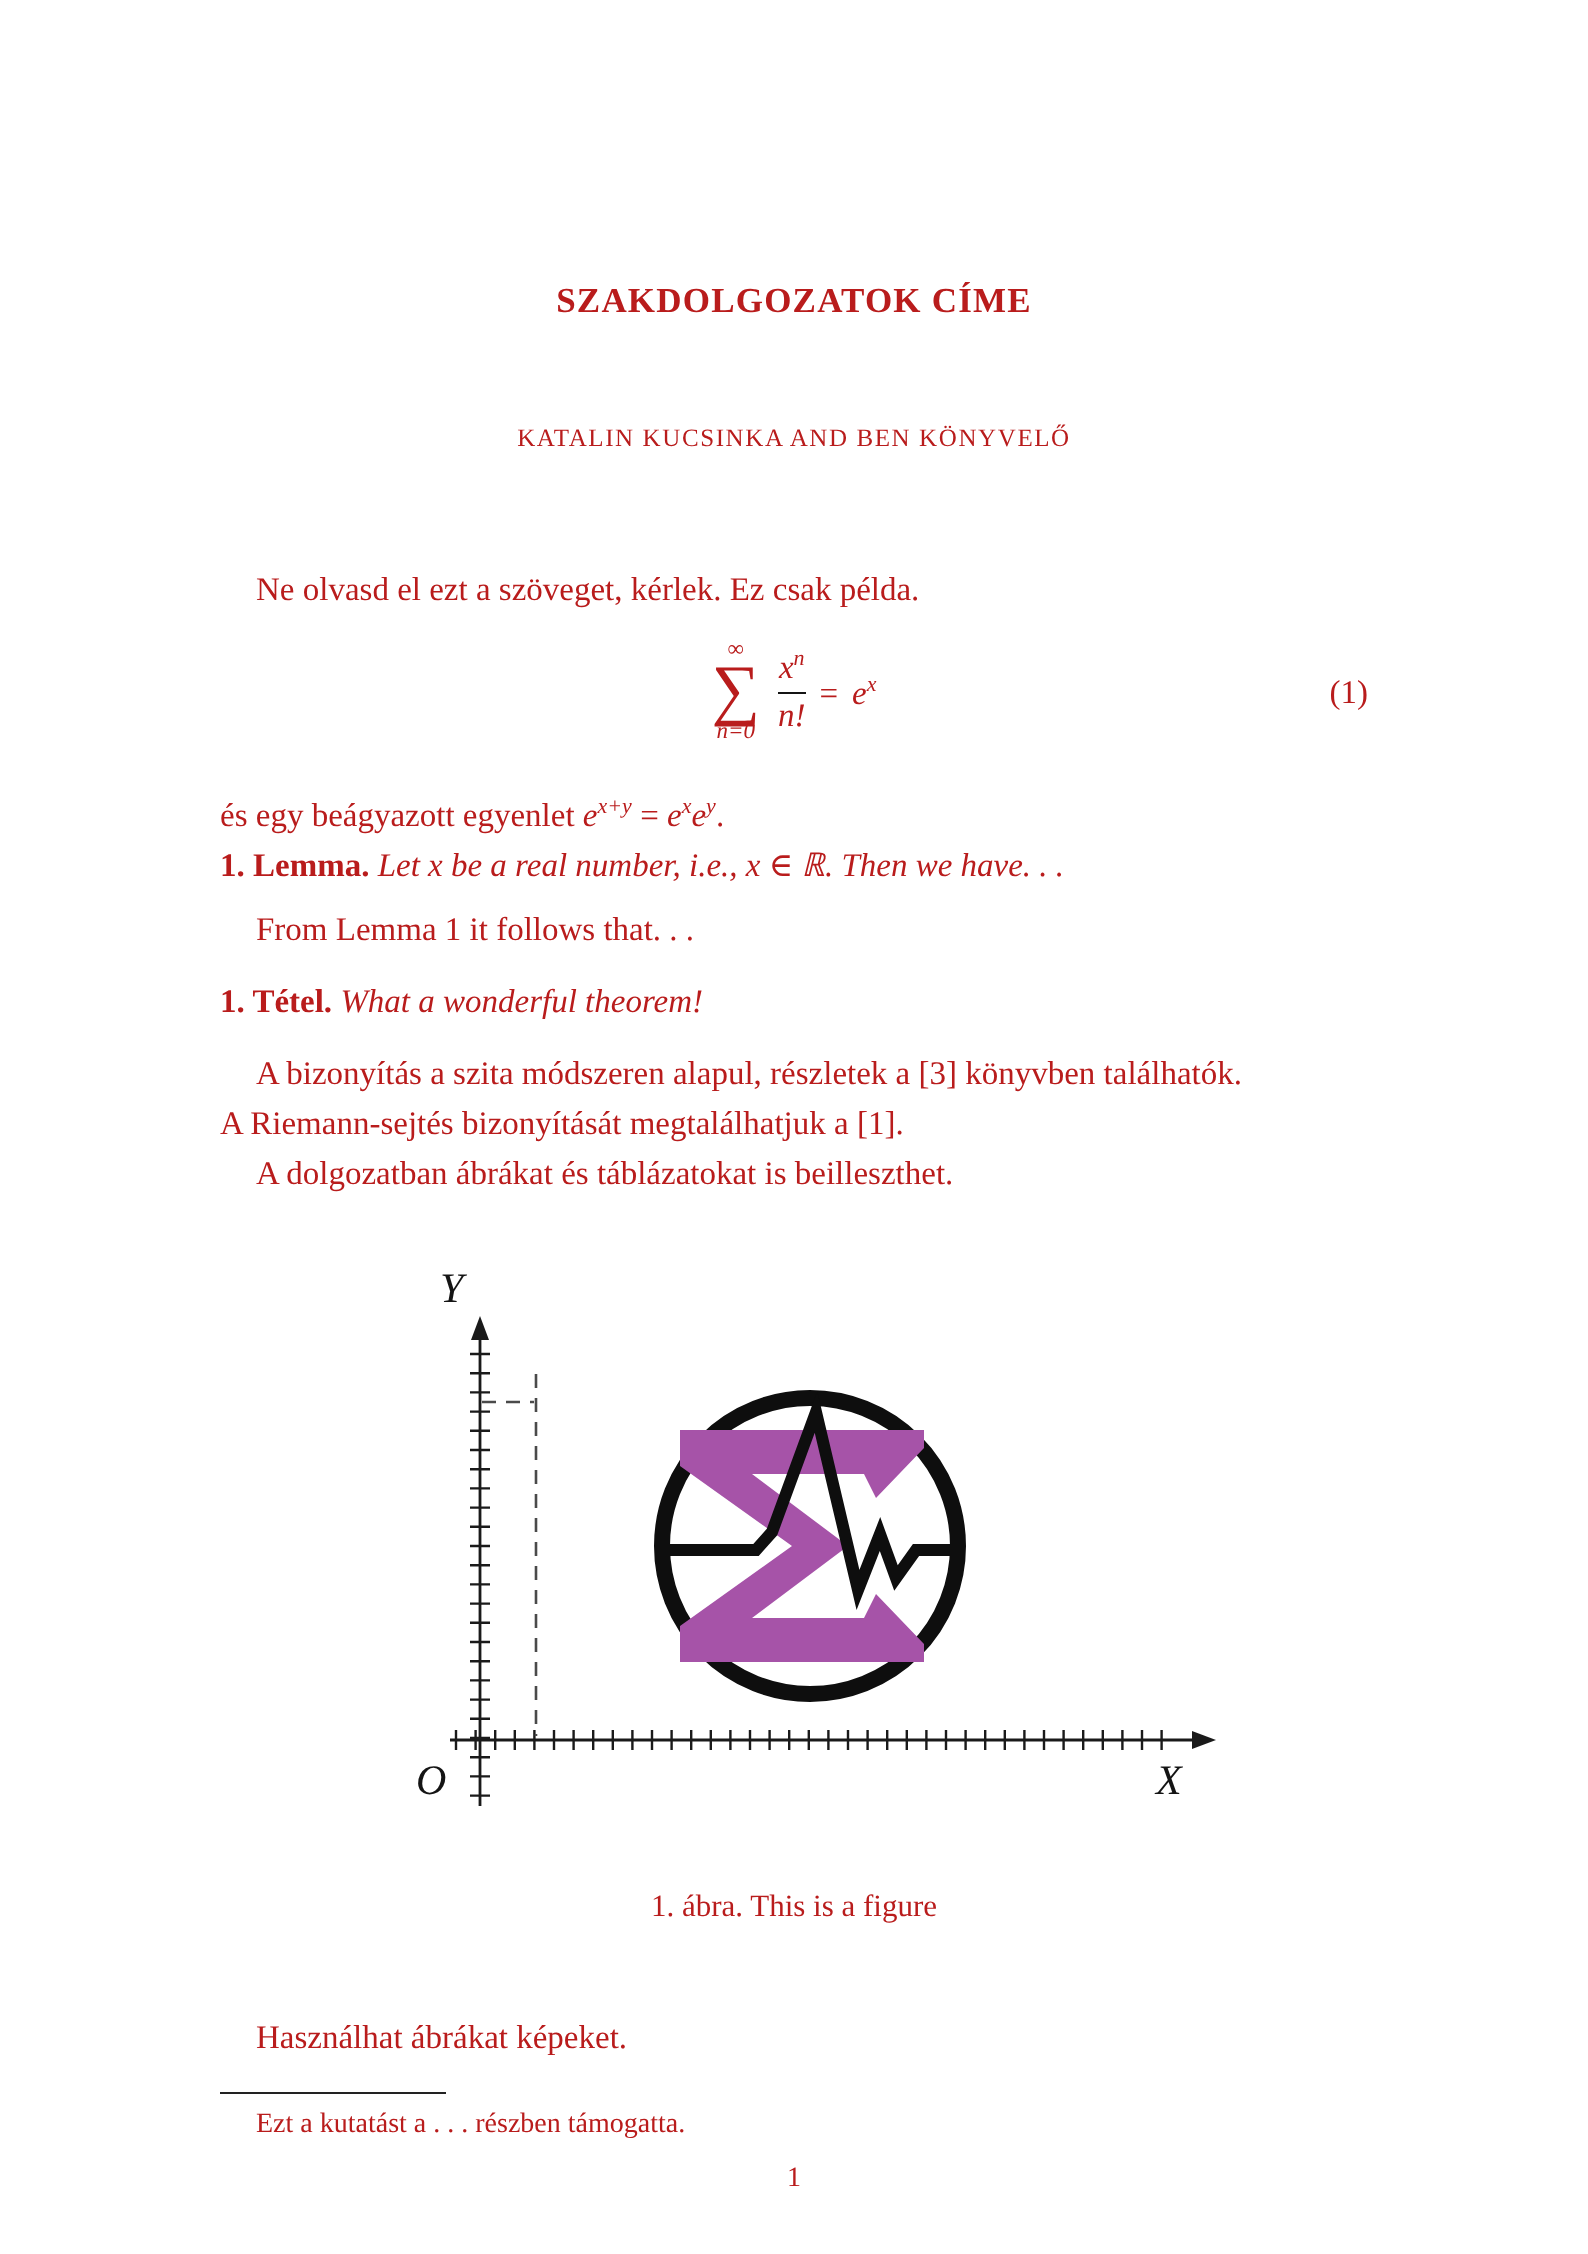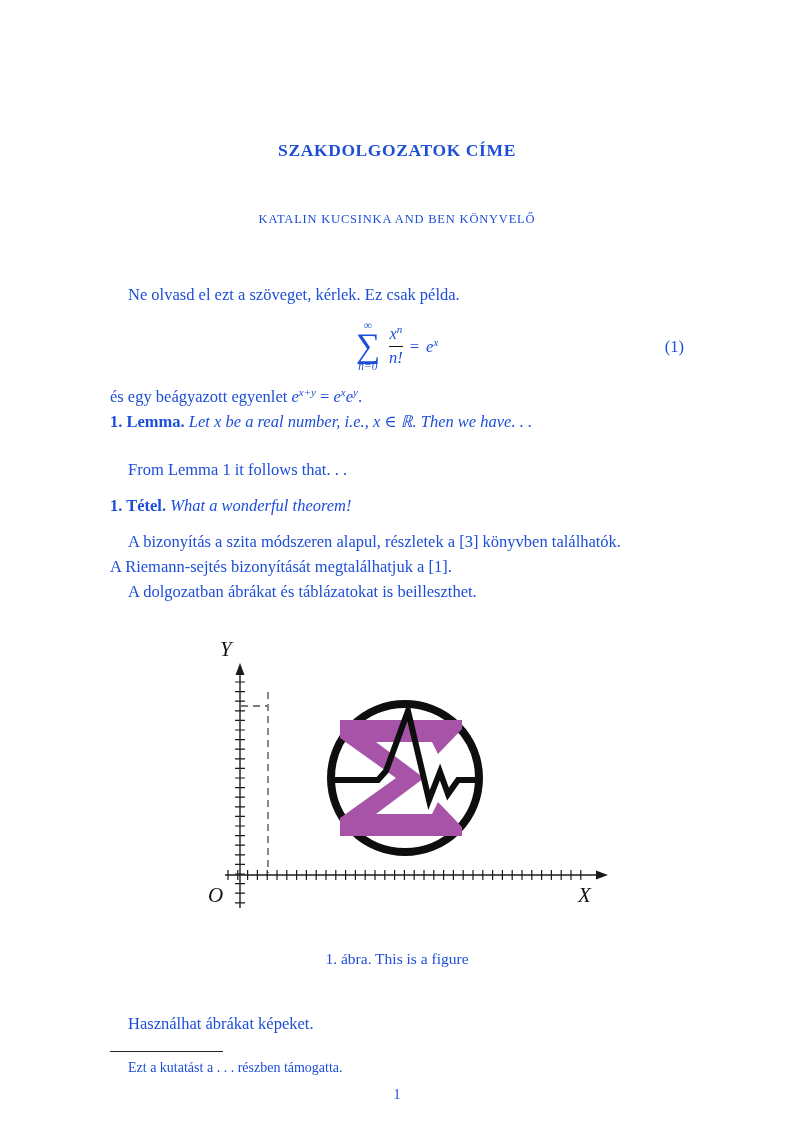--- a/index.html
+++ b/index.html
@@ -1,21 +1,21 @@
 <!DOCTYPE html>
 <html><head>
 <meta charset="utf-8">
 <style>
   html,body{margin:0;padding:0;background:#ffffff;}
   .page{
     position:relative;
     width:794px;height:1127px;
     background:#ffffff;
     font-family:"Liberation Serif","DejaVu Serif",serif;
-    color:#1d4ed8;
+    color:#b91c1c;
     overflow:hidden;
   }
   .content{padding:138px 110px 0 110px;font-size:16.5px;line-height:25px;}
   .title{
     text-align:center;font-weight:bold;font-size:17.5px;
     letter-spacing:.6px;margin:0;
   }
   .authors{
     text-align:center;font-size:12.5px;letter-spacing:.8px;
     margin-top:44px;
@@ -31,25 +31,25 @@
   .sum-limit{font-size:11.5px;font-style:italic;}
   .sum-limit.upper{font-style:normal;}
   .sum-sigma{font-size:34px;line-height:30px;}
   .frac{display:flex;flex-direction:column;align-items:center;margin:0 7px 0 9px;line-height:1;}
   .frac .num{font-style:italic;padding-bottom:3px;}
   .frac .bar{width:100%;border-top:1.3px solid #141414;height:0;}
   .frac .den{font-style:italic;padding-top:3px;}
   .math{font-style:italic;}
   sup.m{font-size:11px;font-style:italic;vertical-align:super;line-height:0;}
   .eq-number{position:absolute;right:0;top:50%;transform:translateY(-50%);font-style:normal;}
-  .p2{margin-top:7px;}
+  .p2{margin-top:18px;}
   .thm-label{font-weight:bold;font-style:normal;}
   .thm-body{font-style:italic;}
   .lemma{}
-  .p3{margin-top:23px;}
+  .p3{margin-top:7px;}
   .theorem{margin-top:11px;}
   .p4{margin-top:11px;}
   .figure-wrap{margin-top:26px;margin-left:80px;width:430px;height:300px;}
   .figure-caption{text-align:center;font-size:15.5px;margin-top:16px;}
   .p5{margin-top:40px;}
   .footnote-rule{margin-top:15px;width:113px;border-top:1.2px solid #222;height:0;}
   .footnote{font-size:14px;line-height:18px;margin-top:7px;text-indent:18px;}
   .page-number{text-align:center;font-size:14px;margin-top:5px;}
 </style>
 </head>

